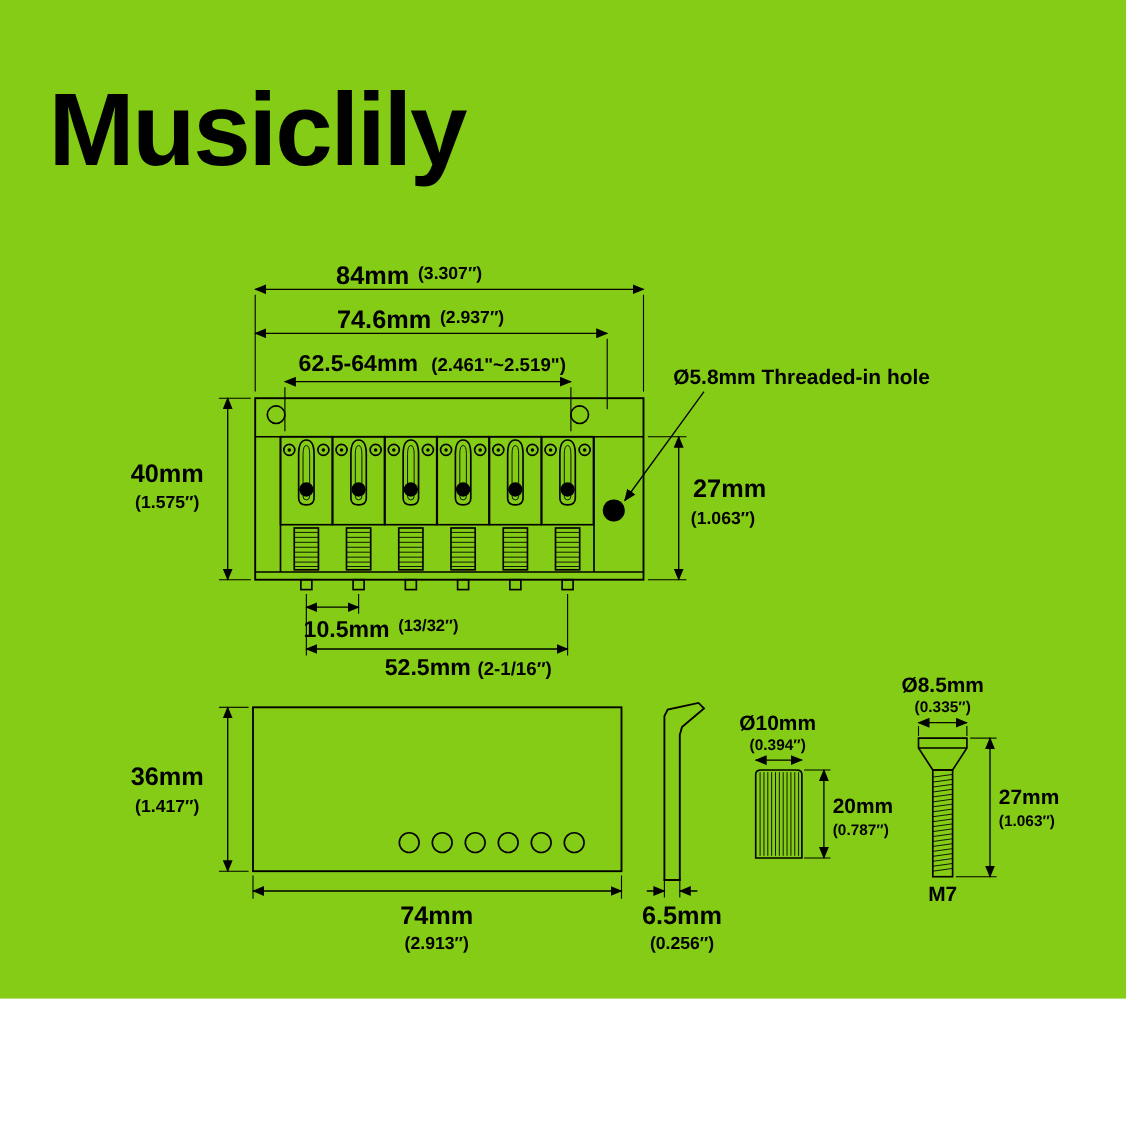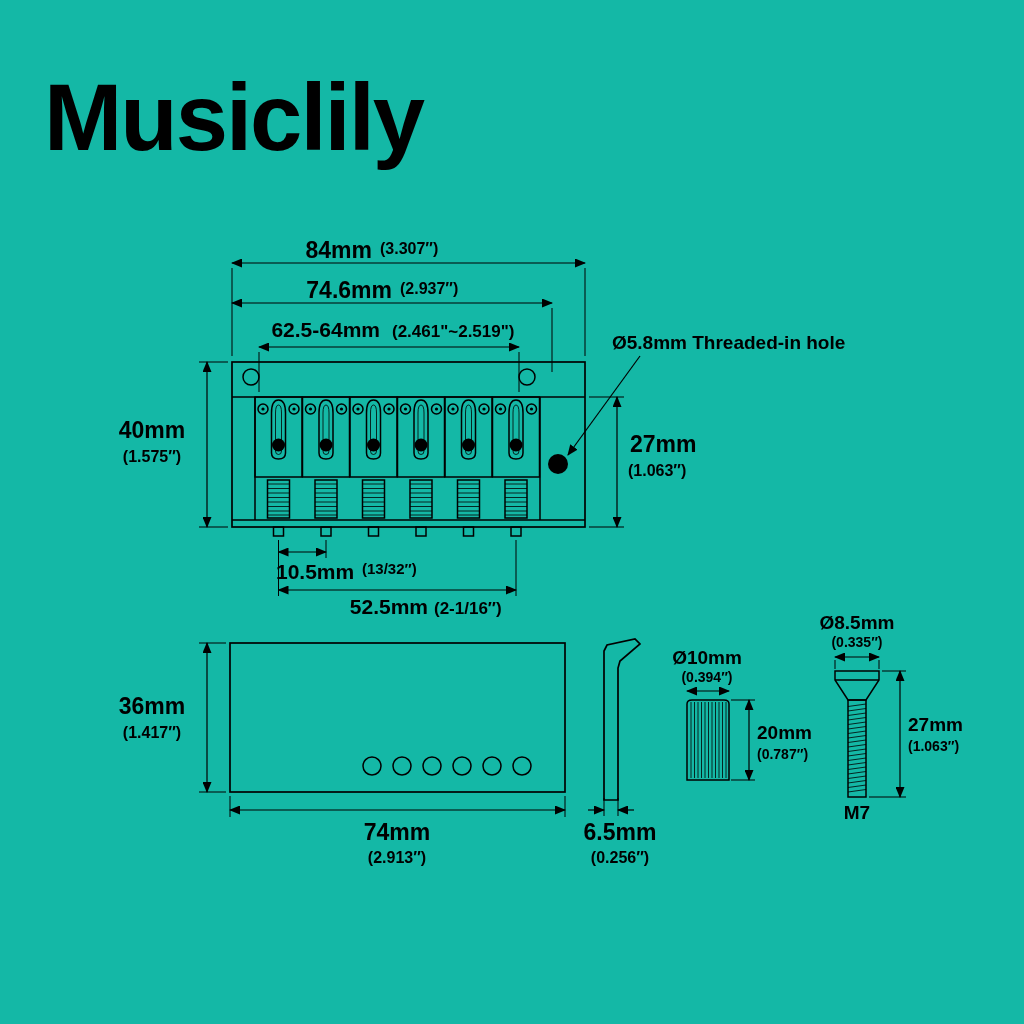--- a/index.html
+++ b/index.html
@@ -1,16 +1,16 @@
 <!DOCTYPE html>
 <html><head>
 <meta charset="utf-8">
 <style>
   html,body{margin:0;padding:0;background:#ffffff;}
-  .stage{position:relative;width:1024px;height:1024px;background:#14b8a6;overflow:hidden;}
+  .stage{position:relative;width:1024px;height:908px;background:#84cc16;overflow:hidden;}
   svg{display:block;}
   text{fill:#000;}
   .brand{font:700 94px "Liberation Sans", sans-serif;letter-spacing:-2px;}
   .big{font:700 23px "Liberation Sans", sans-serif;}
   .med{font:700 21px "Liberation Sans", sans-serif;}
   .sub{font:700 16px "Liberation Sans", sans-serif;}
   .sub17{font:700 17px "Liberation Sans", sans-serif;}
   .sub15{font:700 15px "Liberation Sans", sans-serif;}
   .ann{font:700 19px "Liberation Sans", sans-serif;}
   .subxs{font:700 14px "Liberation Sans", sans-serif;}

